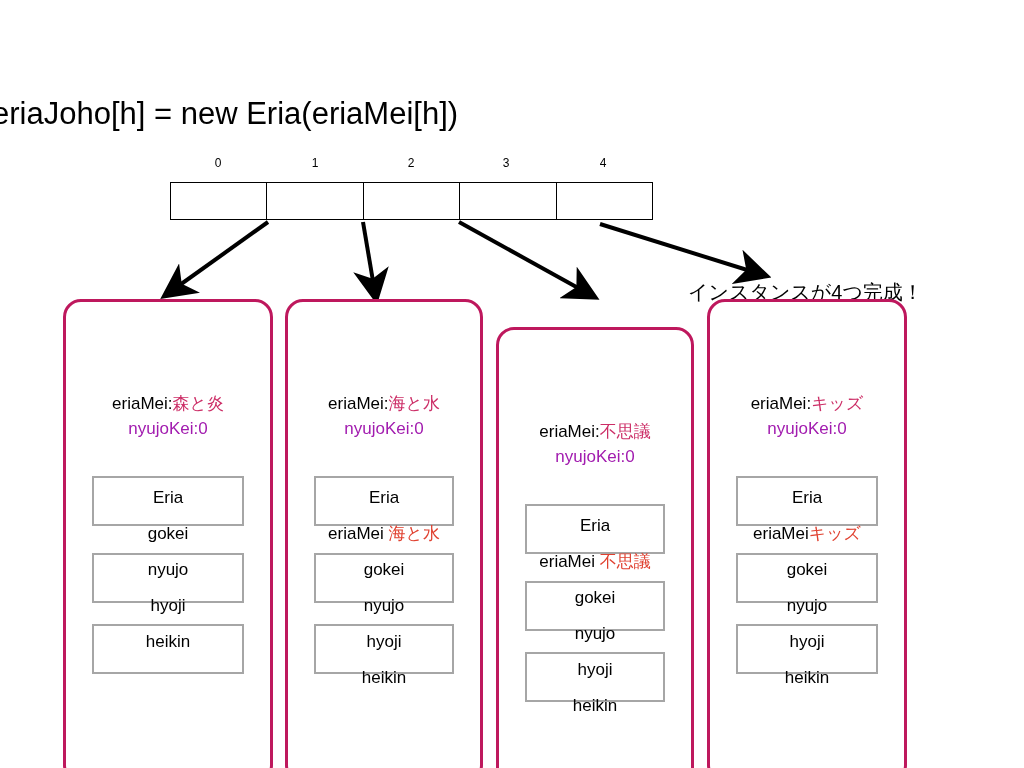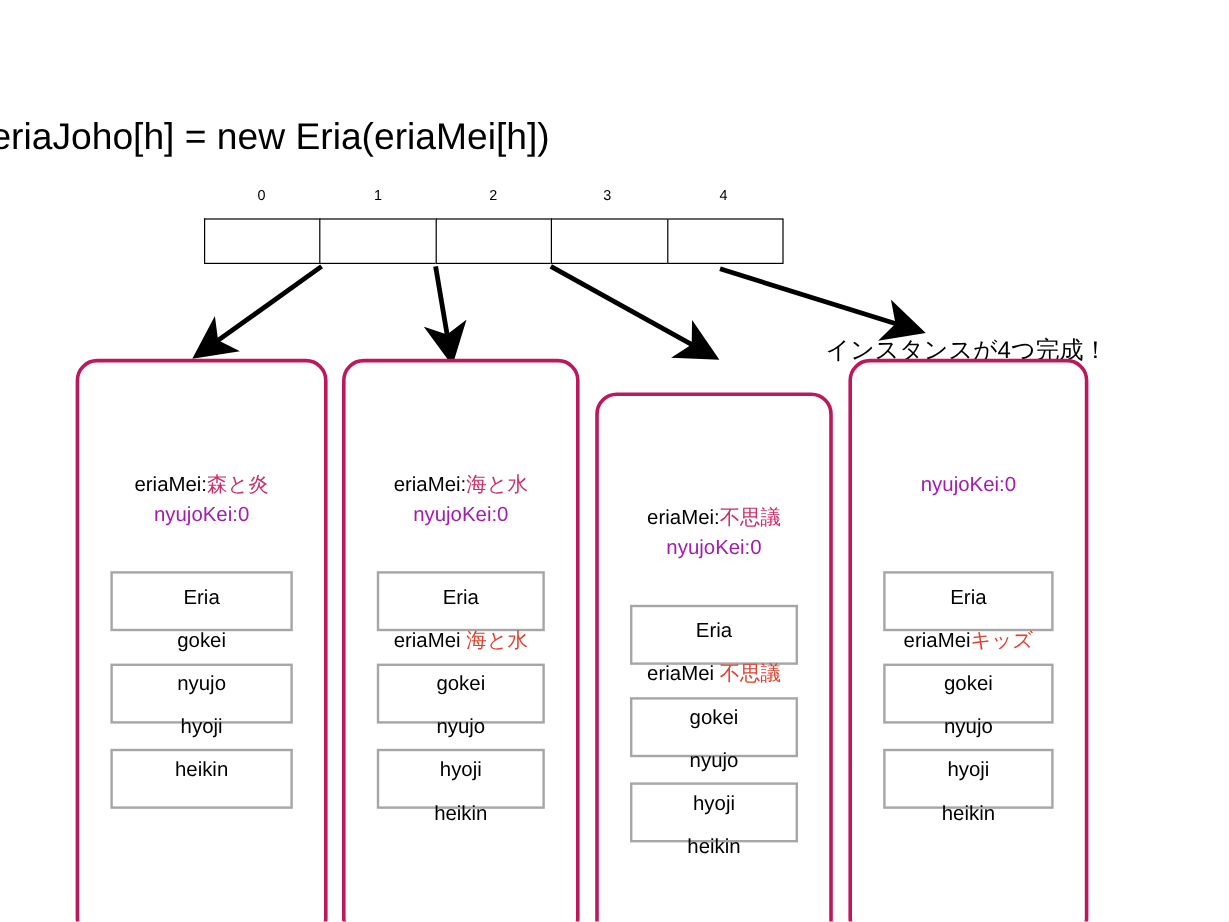--- a/index.html
+++ b/index.html
@@ -226,20 +226,21 @@
     <div>hyoji</div>
     <div>heikin</div>
   </div>
 </div>
 
 <div class="card card-3">
   <div class="subbox subbox-0"></div>
   <div class="subbox subbox-1"></div>
   <div class="subbox subbox-2"></div>
   <div class="card-head">
+    <div><span class="mei-label">eriaMei:</span><span class="mei-value">キッズ</span></div>
     <div class="kei-line">nyujoKei:0</div>
   </div>
   <div class="members">
     <div>Eria</div>
     <div><span class="member-mei-label">eriaMei</span><span class="member-mei-val">キッズ</span></div>
     <div>gokei</div>
     <div>nyujo</div>
     <div>hyoji</div>
     <div>heikin</div>
   </div>

